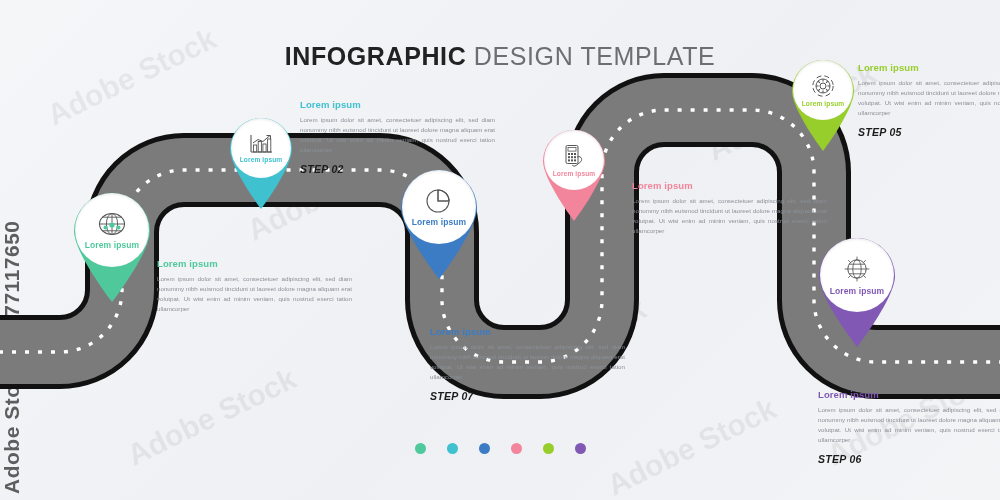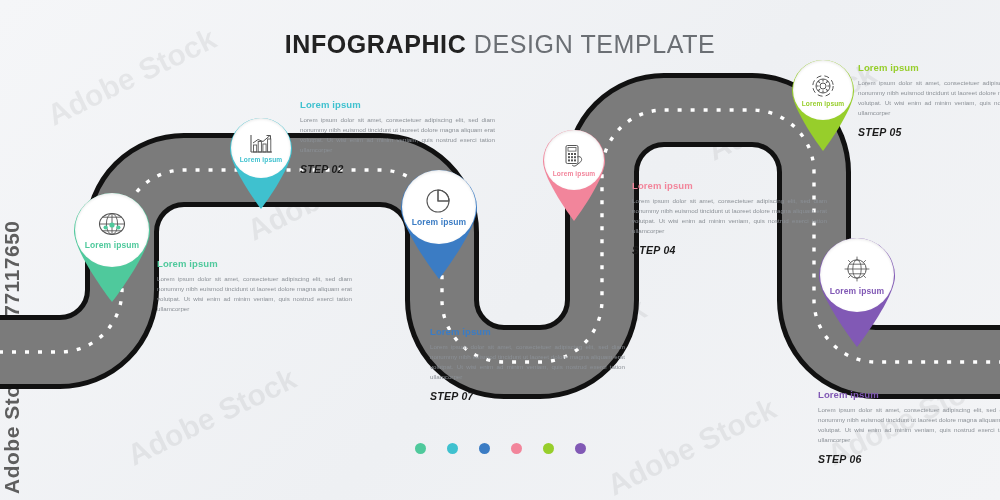--- a/index.html
+++ b/index.html
@@ -40,21 +40,21 @@
     font-weight: bold;
     white-space: nowrap;
     transform: rotate(-26deg);
     pointer-events: none;
   }
 
   
   #title {
     position: absolute;
     left: 0; right: 0;
-    top: 30px;
+    top: 42px;
     text-align: center;
     font-size: 25px;
     letter-spacing: .6px;
     white-space: nowrap;
   }
   #title .t-bold { font-weight: bold; color: #222; }
   #title .t-light { font-weight: normal; color: #6b6f74; }
 
   
   #road { position: absolute; left: 0; top: 0; }
@@ -302,21 +302,20 @@
 
   <div class="block" style="left:430px; top:326px;">
     <div class="b-head" style="color:#3B7CC4">Lorem ipsum</div>
     <div class="b-body">Lorem ipsum dolor sit amet, consectetuer adipiscing elit, sed diam nonummy nibh euismod tincidunt ut laoreet dolore magna aliquam erat volutpat. Ut wisi enim ad minim veniam, quis nostrud exerci tation ullamcorper</div>
     <div class="b-step">STEP 07</div>
   </div>
 
   <div class="block" style="left:632px; top:180px;">
     <div class="b-head" style="color:#F2859B">Lorem ipsum</div>
     <div class="b-body">Lorem ipsum dolor sit amet, consectetuer adipiscing elit, sed diam nonummy nibh euismod tincidunt ut laoreet dolore magna aliquam erat volutpat. Ut wisi enim ad minim veniam, quis nostrud exerci tation ullamcorper</div>
-    <div class="b-step">STEP 04</div>
   </div>
 
   <div class="block" style="left:858px; top:62px;">
     <div class="b-head" style="color:#97CE2B">Lorem ipsum</div>
     <div class="b-body">Lorem ipsum dolor sit amet, consectetuer adipiscing elit, sed diam nonummy nibh euismod tincidunt ut laoreet dolore magna aliquam erat volutpat. Ut wisi enim ad minim veniam, quis nostrud exerci tation ullamcorper</div>
     <div class="b-step">STEP 05</div>
   </div>
 
   <div class="block" style="left:818px; top:389px;">
     <div class="b-head" style="color:#8159B5">Lorem ipsum</div>

